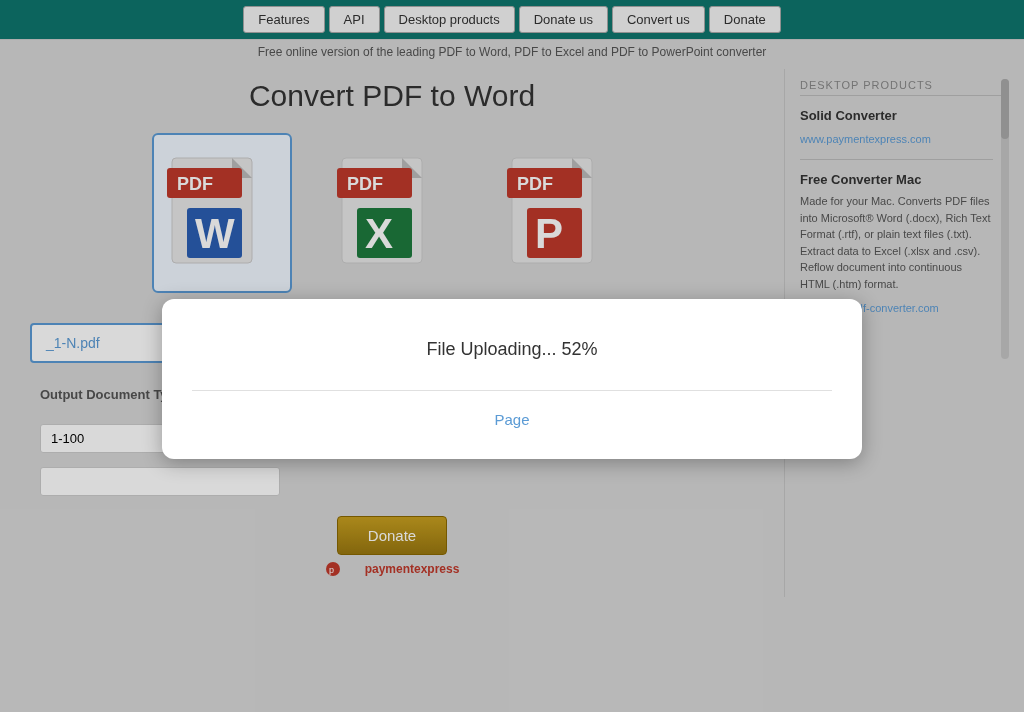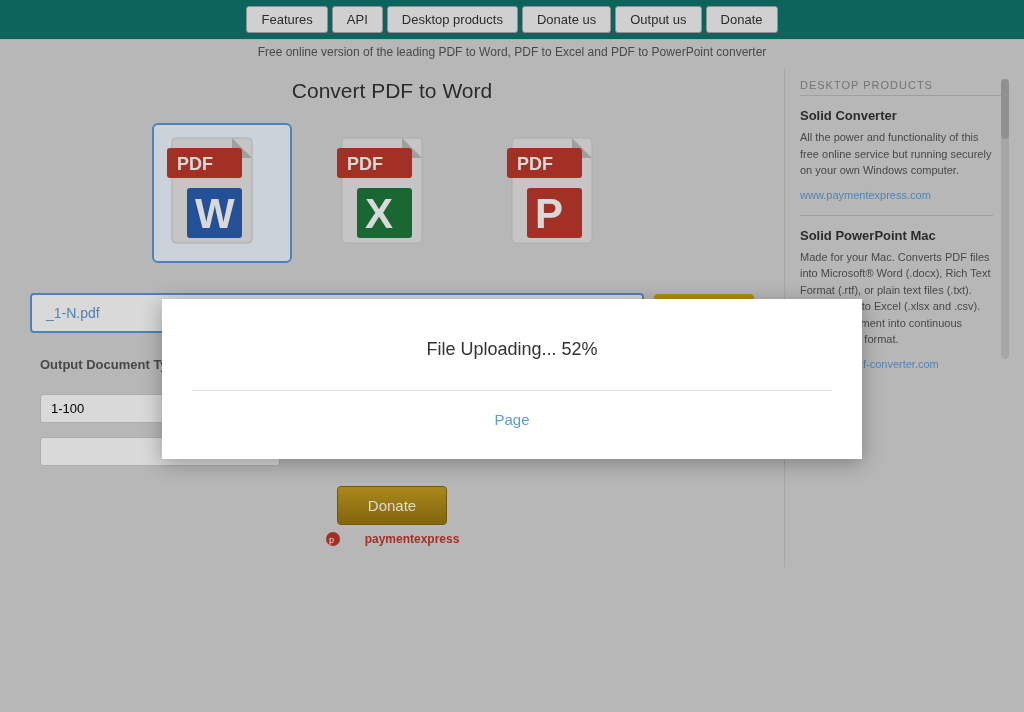--- a/index.html
+++ b/index.html
@@ -49,37 +49,37 @@
 
     
     .content-area {
       flex: 1;
       padding: 10px 30px 20px 30px;
     }
 
     
     .page-title {
       text-align: center;
-      font-size: 21px;
+      font-size: 30px;
       font-weight: 300;
       color: #333;
       margin-bottom: 20px;
     }
 
     
     .converter-icons {
       display: flex;
       justify-content: center;
       align-items: center;
       gap: 30px;
       margin-bottom: 30px;
     }
     .conv-icon {
       width: 140px;
-      height: 140px;
+      height: 160px;
       display: flex;
       align-items: center;
       justify-content: center;
       cursor: pointer;
     }
     .conv-icon.selected {
       border: 2px solid #5b9bd5;
       border-radius: 6px;
       background: #f0f7ff;
     }
@@ -250,21 +250,21 @@
       position: absolute;
       top: 0; left: 0; right: 0; bottom: 0;
       background: rgba(0,0,0,0.15);
       display: flex;
       align-items: center;
       justify-content: center;
       z-index: 100;
     }
     .modal-box {
       background: #fff;
-      border-radius: 0;
+      border-radius: 12px;
       box-shadow: 0 4px 20px rgba(0,0,0,0.3);
       width: 700px;
       padding: 40px 30px 30px;
       text-align: center;
       margin-top: 46px;
     }
     .modal-title {
       font-size: 18px;
       color: #333;
       margin-bottom: 30px;
@@ -284,21 +284,21 @@
     }
   </style>
 </head>
 <body>
 
 <div class="top-nav">
   <button class="nav-btn">Features</button>
   <button class="nav-btn">API</button>
   <button class="nav-btn">Desktop products</button>
   <button class="nav-btn">Donate us</button>
-  <button class="nav-btn">Output us</button>
+  <button class="nav-btn">Convert us</button>
   <button class="nav-btn">Donate</button>
 </div>
 
 <div class="subtitle">Free online version of the leading PDF to Word, PDF to Excel and PDF to PowerPoint converter</div>
 
 <div class="main-layout">
 
   <div class="content-area">
     <h1 class="page-title">Convert PDF to Word</h1>
 
@@ -383,26 +383,25 @@
         
         <div style="position:relative; float:right; margin-left:8px;">
           <div class="scrollbar-track">
             <div class="scrollbar-thumb"></div>
           </div>
         </div>
 
         <p class="sidebar-title">DESKTOP PRODUCTS</p>
 
         <p class="product-name">Solid Converter</p>
-        <p class="product-desc">All the power and functionality of this free online service but running securely on your own Windows computer.</p>
         <a href="#" class="product-link">www.paymentexpress.com</a>
 
         <hr class="sidebar-divider">
 
-        <p class="product-name">Solid PowerPoint Mac</p>
+        <p class="product-name">Free Converter Mac</p>
         <p class="product-desc">Made for your Mac. Converts PDF files into Microsoft® Word (.docx), Rich Text Format (.rtf), or plain text files (.txt). Extract data to Excel (.xlsx and .csv). Reflow document into continuous HTML (.htm) format.</p>
         <a href="#" class="product-link">www.mac-pdf-converter.com</a>
       </div>
     </div>
   </div>
 
 </div>
 
 <div class="modal-overlay">
   <div class="modal-box">

